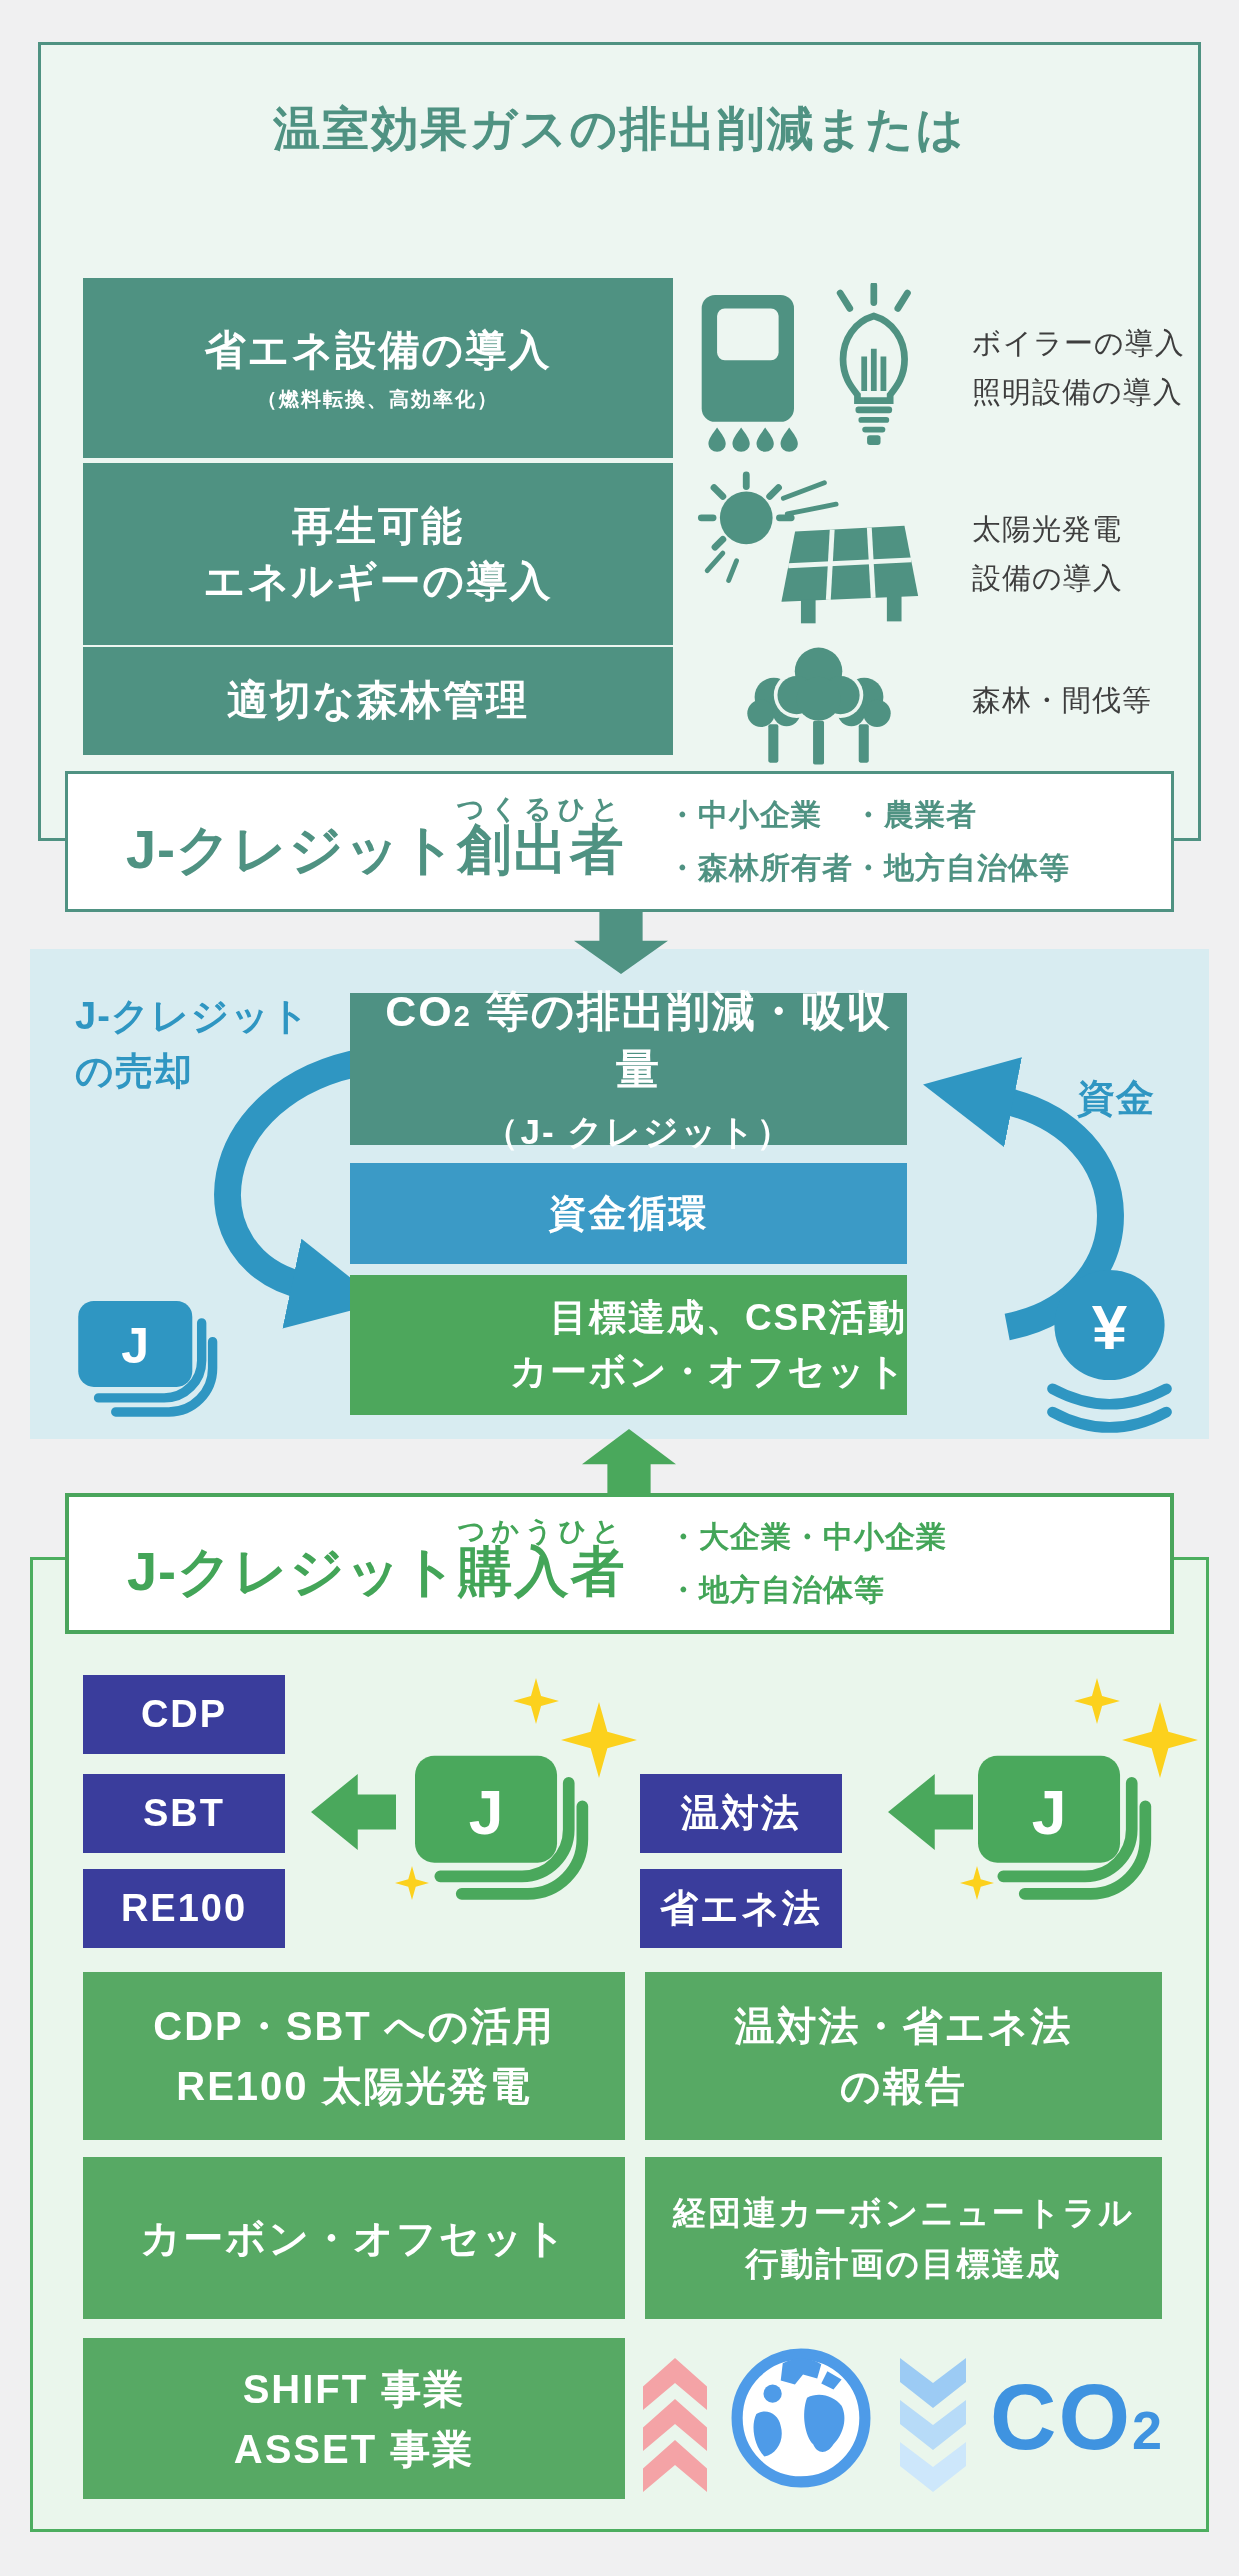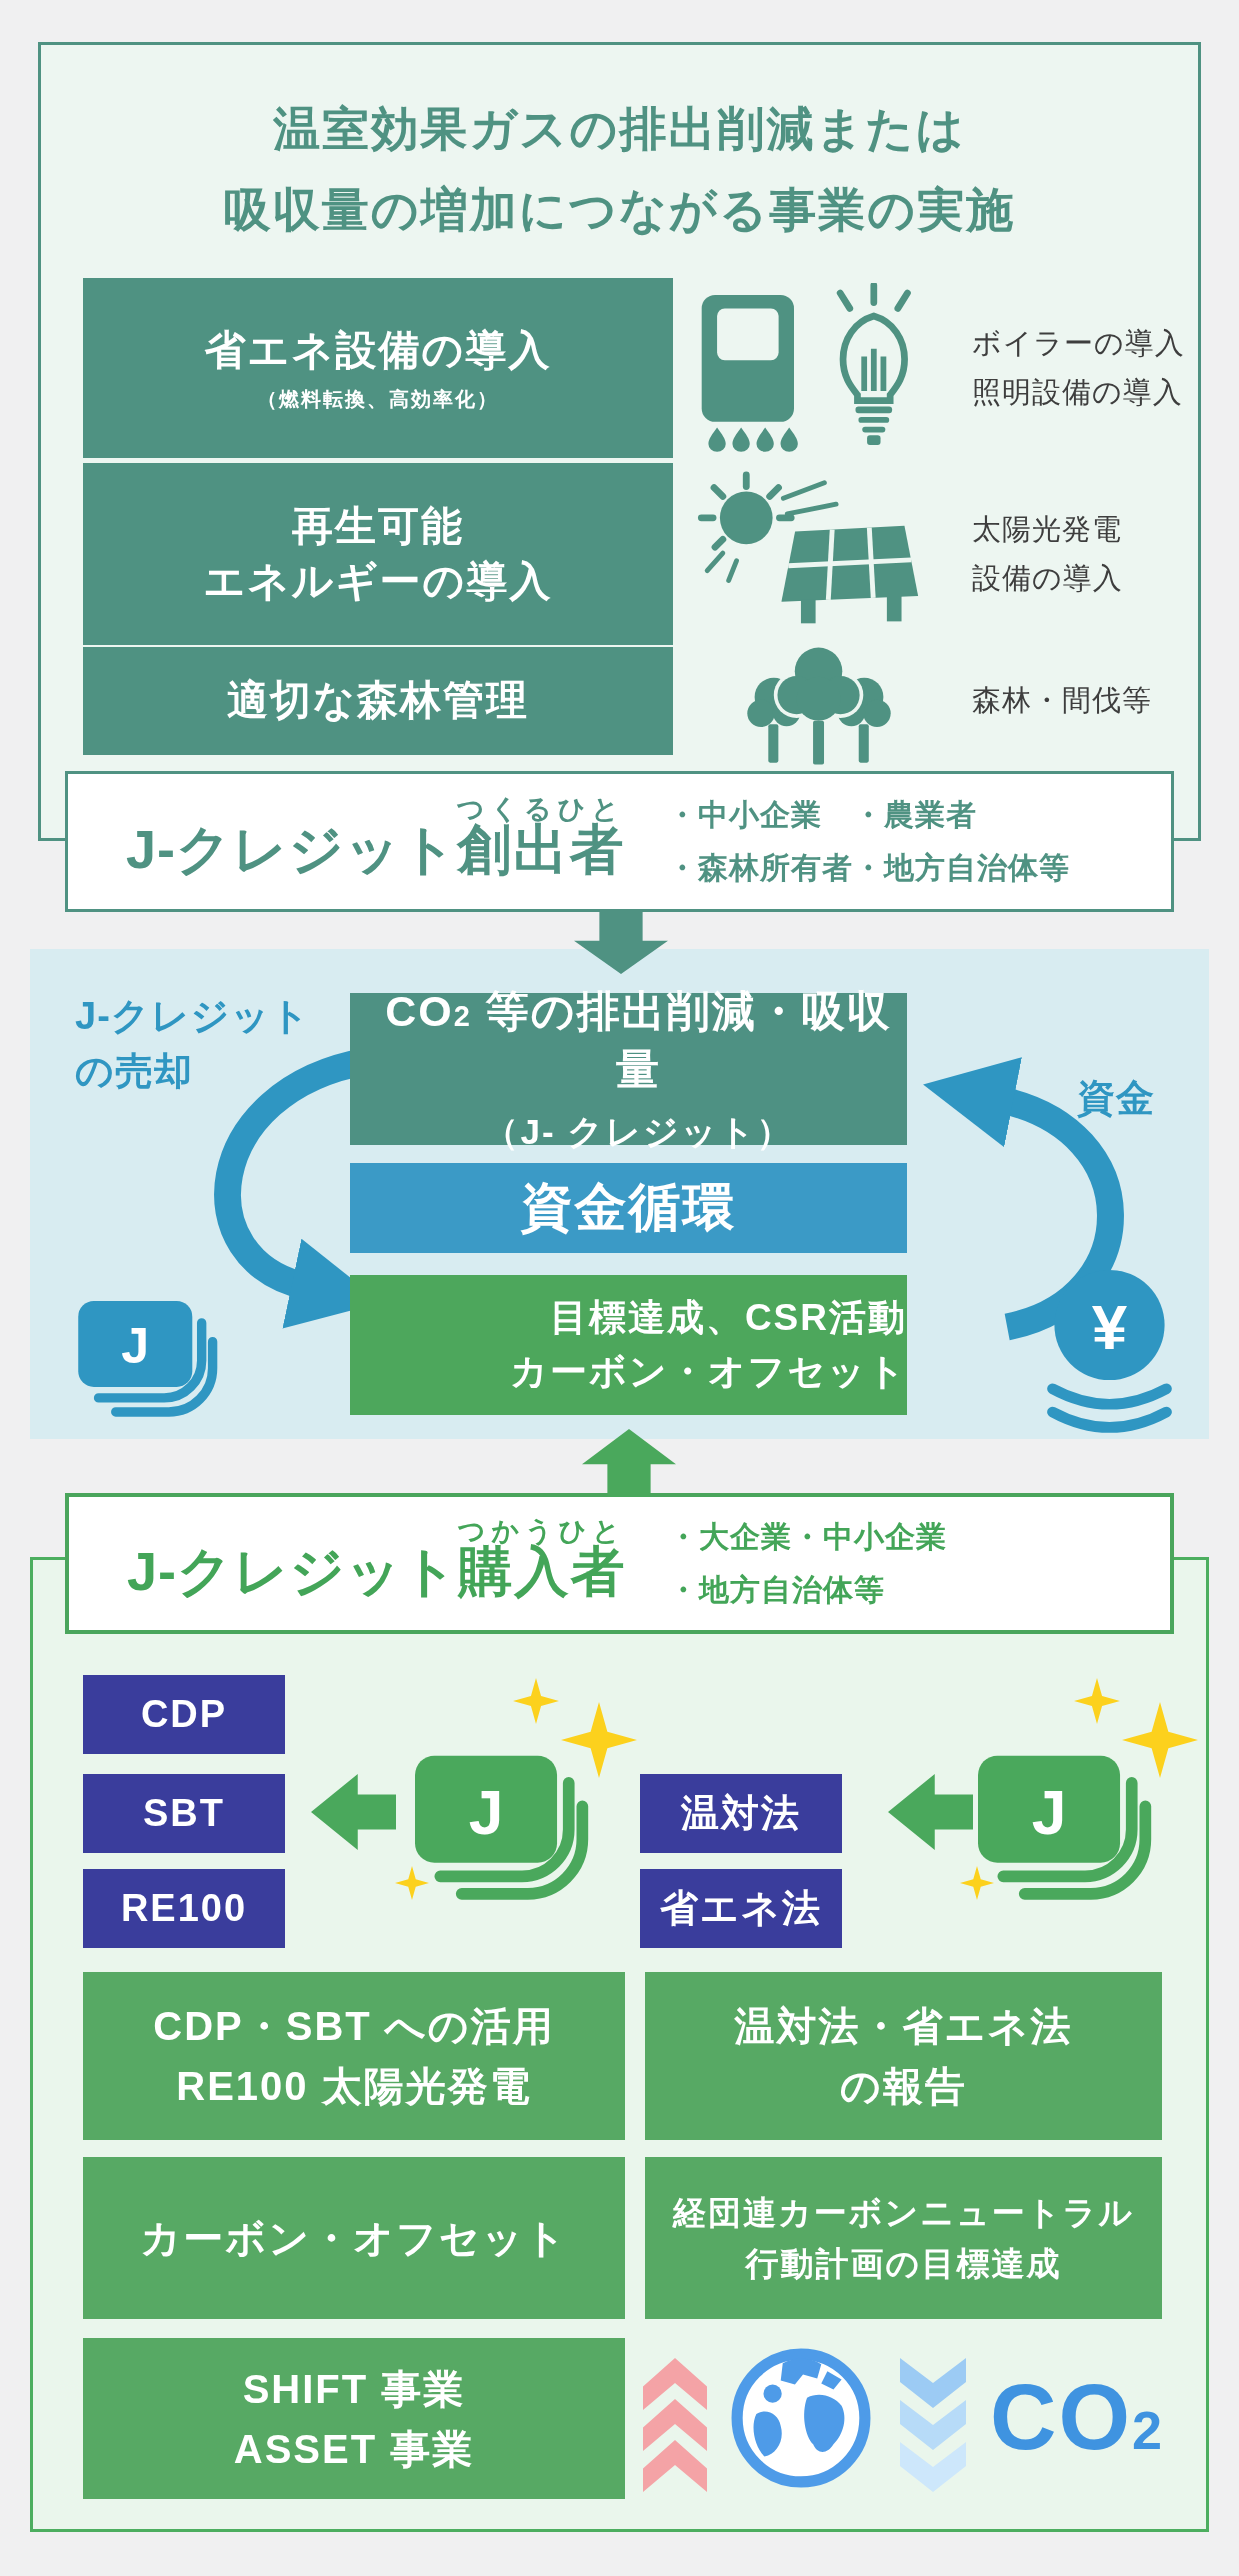--- a/index.html
+++ b/index.html
@@ -79,21 +79,21 @@
   .cycle-arrows { position: absolute; left: 0; top: 0; width: 1179px; height: 490px; }
   .cycle-box {
     position: absolute; left: 320px; width: 557px;
     color: #fff; display: flex; flex-direction: column; justify-content: center; align-items: center;
     text-align: center; letter-spacing: 2px;
   }
   .box-credit { top: 44px; height: 152px; background: #4e9183; padding-left: 20px; }
   .box-credit .l1 { font-size: 43px; font-weight: bold; }
   .box-credit .l1 .co2sub { font-size: 29px; }
   .box-credit .l2 { font-size: 35px; font-weight: bold; margin-top: 10px; }
-  .box-fund { top: 214px; height: 90px; background: #3b9ac6; font-size: 52px; font-weight: bold; }
+  .box-fund { top: 214px; height: 101px; background: #3b9ac6; font-size: 38px; font-weight: bold; }
   .box-goal { top: 326px; height: 140px; background: #4da75c; align-items: flex-end; }
   .box-goal .l1, .box-goal .l2 { font-size: 37px; font-weight: bold; line-height: 1.45; }
   .cycle-label { position: absolute; color: #2f96c2; font-size: 38px; font-weight: bold; line-height: 1.45; letter-spacing: 1px; }
   .sell-label { left: 45px; top: 40px; }
   .fund-label { left: 1047px; top: 122px; }
   .jcard-mid { position: absolute; left: 48px; top: 352px; width: 180px; height: 125px; color: #2f96c2; }
   .jcard-mid svg { width: 145px; height: 125px; }
   .yen-coin { position: absolute; left: 1007px; top: 318px; width: 145px; height: 165px; color: #2f96c2; }
   
   .usage {
@@ -136,21 +136,20 @@
   svg text { font-family: "Liberation Sans", "DejaVu Sans", sans-serif; }
 </style>
 </head>
 <body>
 
 <div class="canvas">
 
   <section class="top-card">
     <div class="main-title">
       <div>温室効果ガスの排出削減または</div>
-      <div>吸収量の増加につながる事業の実施</div>
     </div>
 
     <div class="t-row t-row1">
       <div class="t-box">
         <div class="l1">省エネ設備の導入</div>
         <div class="l2">（燃料転換、高効率化）</div>
       </div>
       <div class="t-icon">
         <svg width="250" height="170" viewBox="0 0 260 176">
           <g fill="currentColor">

